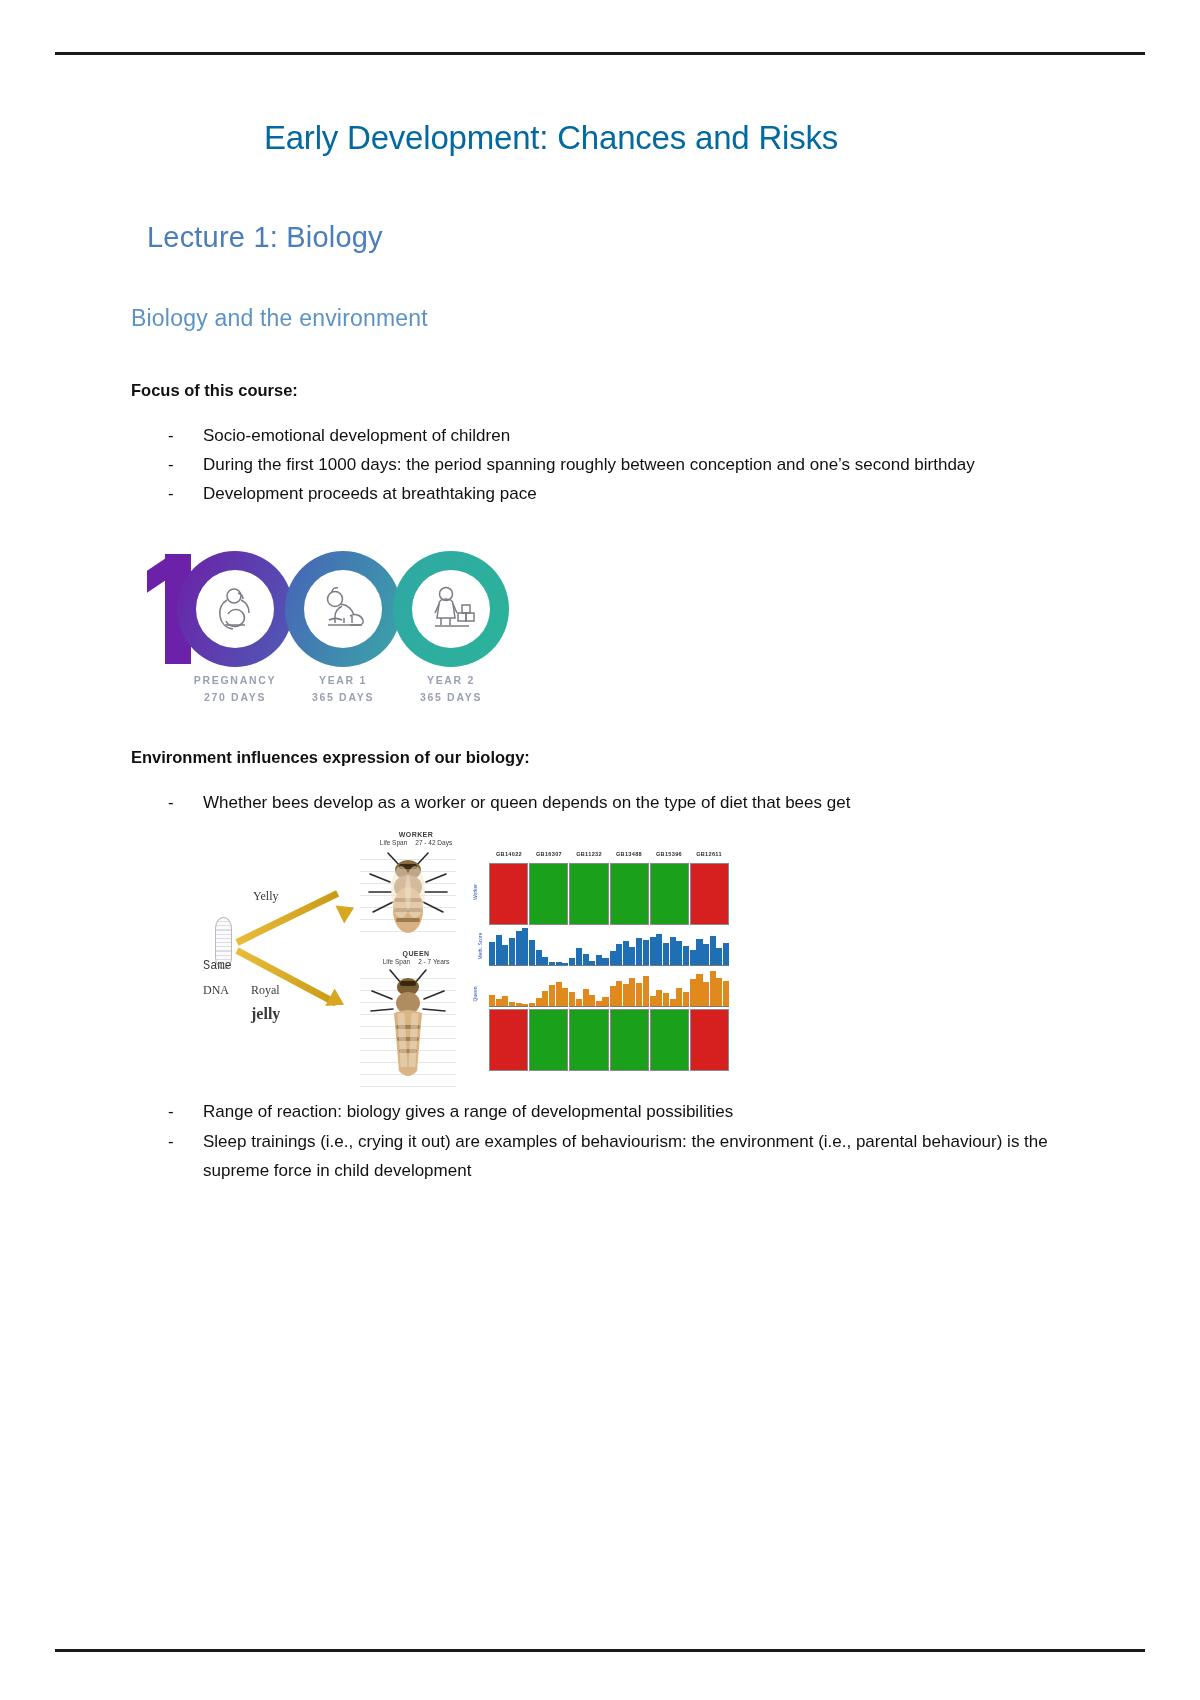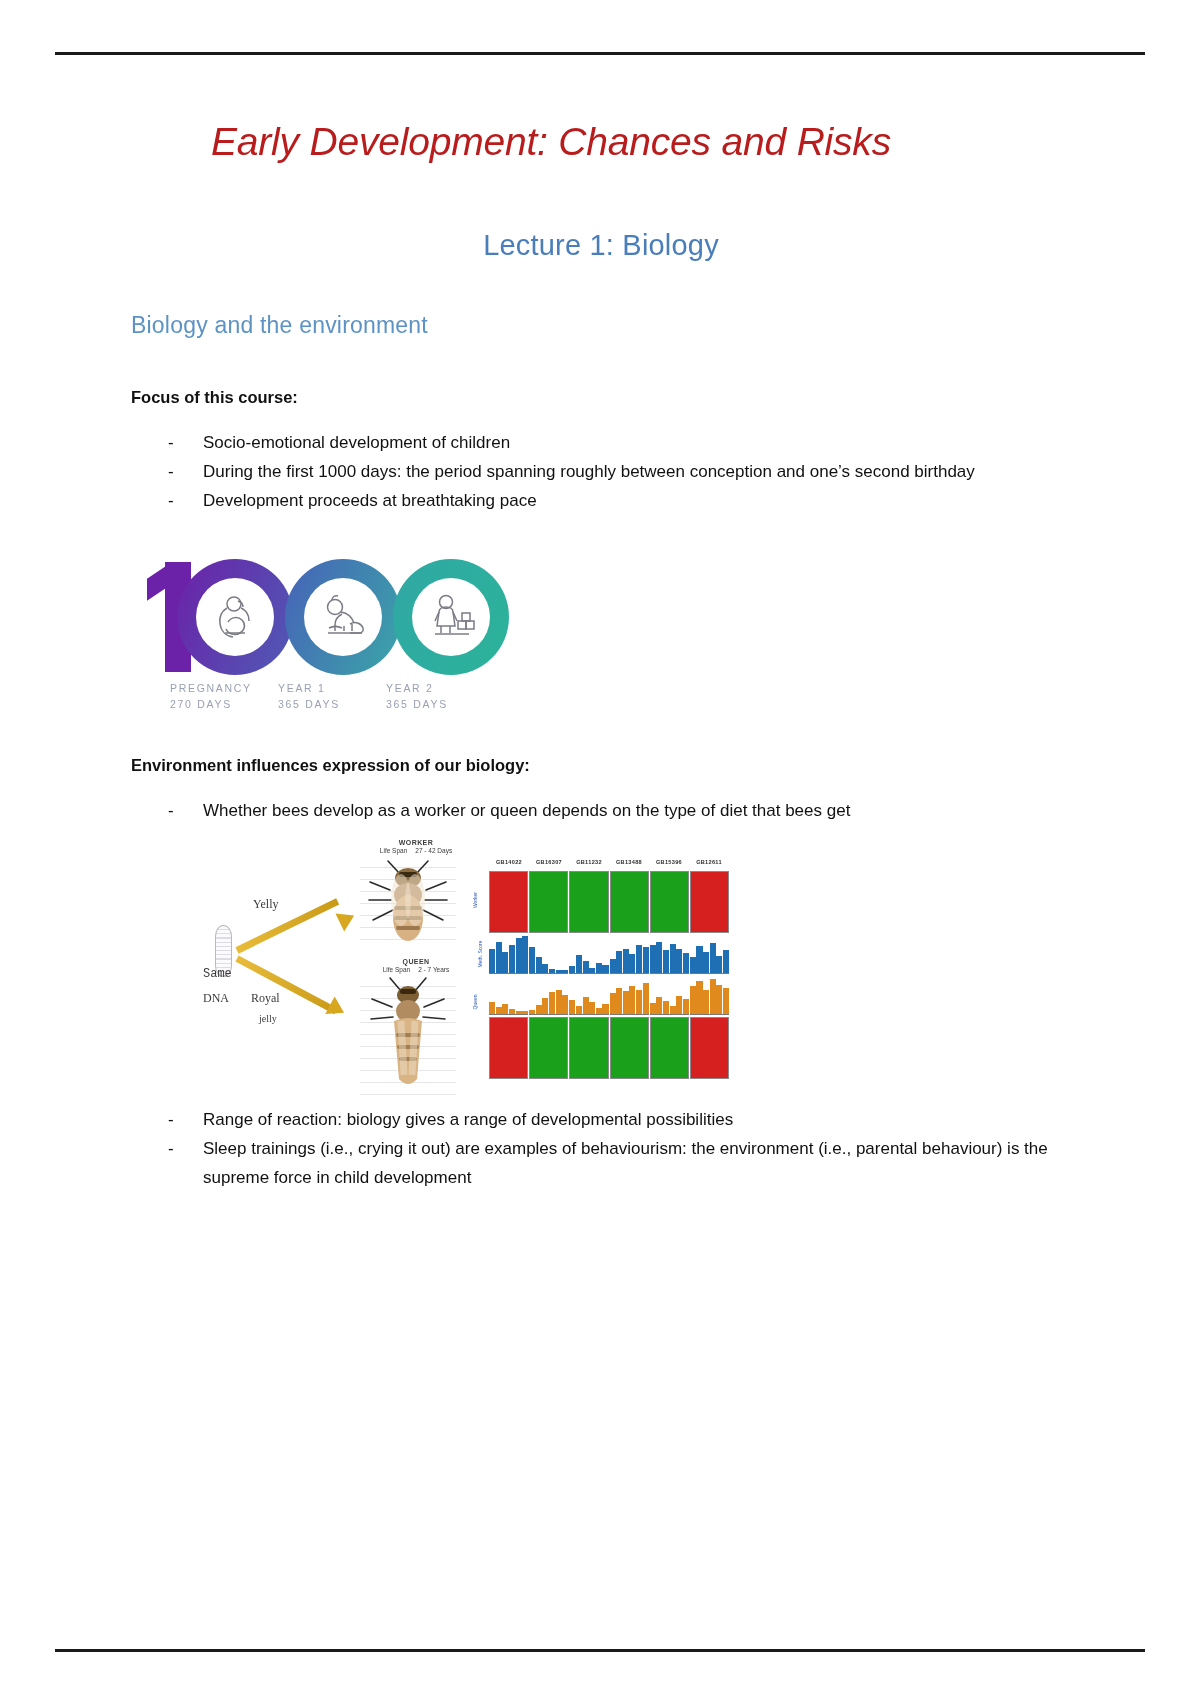--- a/index.html
+++ b/index.html
@@ -32,39 +32,37 @@
   .rule-bottom { bottom: 48px; }
 
   .content {
     position: absolute;
     left: 131px;
     top: 118px;
     width: 940px;
   }
 
   h1.doc-title {
-    font-size: 39px;
+    font-size: 33px;
     font-weight: 400;
     line-height: 1.22;
     text-align: center;
     margin: 0 0 0 0;
     letter-spacing: -0.2px;
-    color: #b91c1c;
+    color: #0369a1;
     width: 840px;
-    font-style: italic;
   }
 
   h2.lecture-heading {
     font-size: 29px;
     font-weight: 400;
     color: #4a7ebb;
-    margin: 62px 0 0 0;
+    margin: 62px 0 0 16px;
     line-height: 1.2;
     letter-spacing: 0.2px;
-    text-align: center;
   }
 
   h3.section-heading {
     font-size: 23px;
     font-weight: 400;
     color: #5d93c4;
     margin: 50px 0 0 0;
     line-height: 1.2;
     letter-spacing: 0.2px;
   }
@@ -151,26 +149,26 @@
 
   .logo-captions {
     position: relative;
     width: 360px;
     height: 44px;
     margin-top: 8px;
   }
   .cap {
     position: absolute;
     width: 130px;
-    text-align: left;
+    text-align: center;
     font-size: 10.5px;
     letter-spacing: 1.7px;
     color: #9aa0b3;
     line-height: 1.55;
-    font-weight: normal;
+    font-weight: bold;
   }
   .cap-a { left: 31px; }
   .cap-b { left: 139px; }
   .cap-c { left: 247px; }
 
   
   .bee-figure {
     position: relative;
     margin: 14px 0 0 72px;
     width: 540px;
@@ -180,21 +178,21 @@
   .bee-label {
     position: absolute;
     font-size: 11.5px;
     color: #3a3a3a;
     font-family: "Liberation Serif", serif;
   }
   .lbl-yelly    { left: 50px;  top: 58px; font-size: 12px; }
   .lbl-same     { left: 0px;   top: 128px; font-size: 12px; font-family: Liberation Mono, monospace; }
   .lbl-dna      { left: 0px;   top: 152px; font-size: 12px; }
   .lbl-royal    { left: 48px;  top: 152px; font-size: 12px; text-align: right; }
-  .lbl-jelly    { left: 56px;  top: 174px; font-size: 10px; }
+  .lbl-jelly    { left: 48px;  top: 174px; font-size: 16px; font-weight: bold; }
 
   .larva {
     position: absolute;
     left: 12px; top: 86px;
     width: 17px; height: 52px;
     border: 1.4px solid #b9b9bd;
     border-radius: 50% / 22%;
     background:
       repeating-linear-gradient(to bottom,
         #fbfbfd 0px, #fbfbfd 3px,

